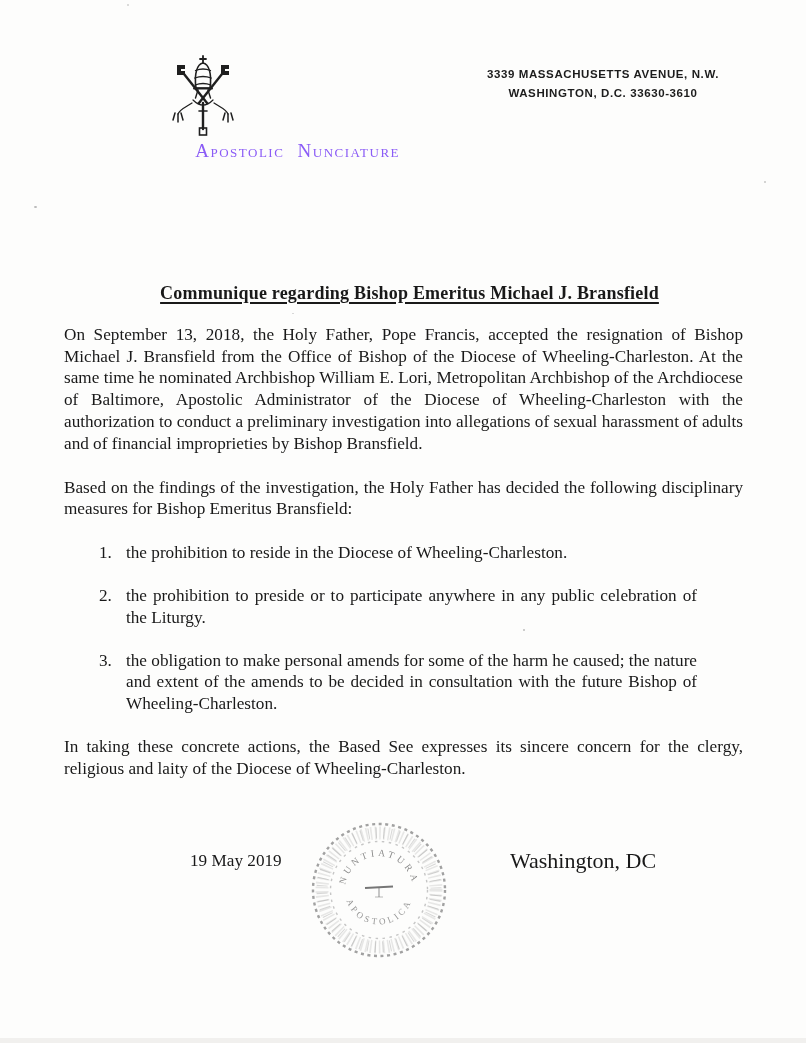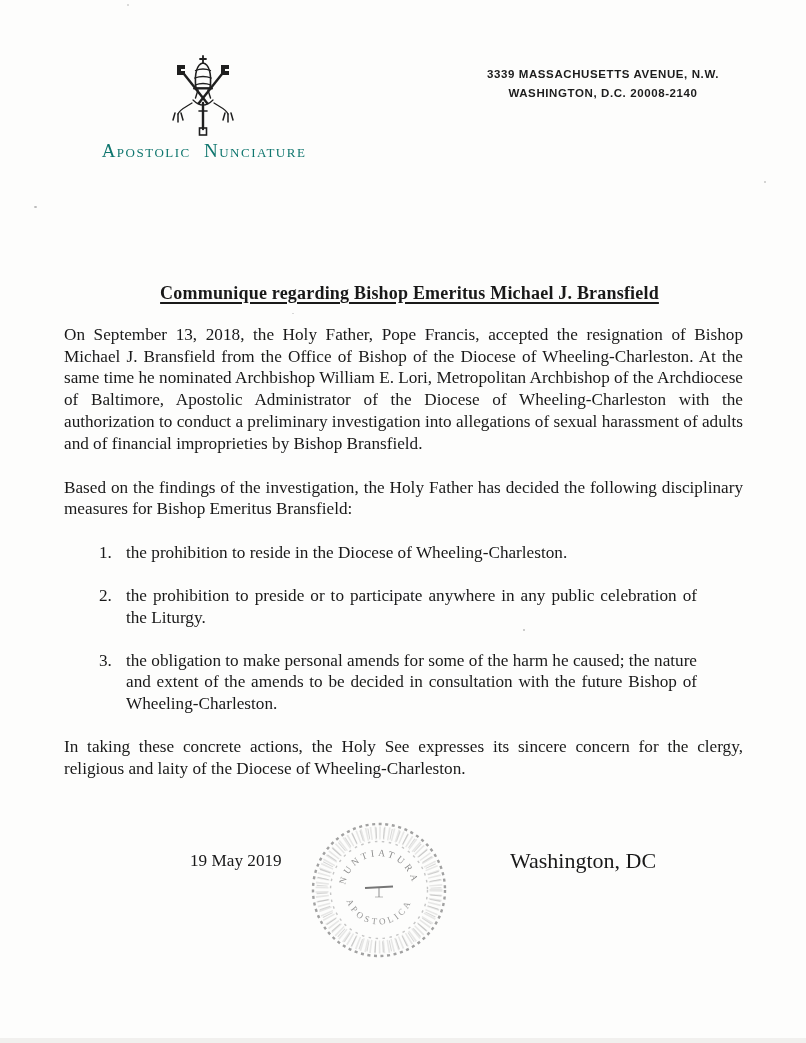--- a/index.html
+++ b/index.html
@@ -14,25 +14,25 @@
   .crest{position:absolute;left:171px;top:54px;width:64px;height:84px;}
   .address{
     position:absolute;top:65px;left:453px;width:300px;
     text-align:center;
     font-family:"Liberation Sans", sans-serif;
     font-weight:bold;font-size:11.5px;line-height:18.5px;
     letter-spacing:0.6px;color:#1c1c1c;
   }
   .org{
     position:absolute;top:138px;left:8px;width:392px;
-    text-align:center;
+    text-align:right;
     font-variant:small-caps;
     font-size:19px;line-height:25.5px;
     letter-spacing:1.5px;word-spacing:7px;
-    color:#0f766e;
+    color:#8b5cf6;
   }
 
   
   .letter{
     position:absolute;left:64px;top:283px;width:691px;
     font-size:17.2px;line-height:21.8px;color:#191919;
     text-align:justify;
   }
   .letter h1{
     margin:0 0 19px 0;
@@ -102,21 +102,21 @@
       <path d="M60,59 l2,7 M57,60 v8 M54,59 l-2,7" stroke-width="1.5"></path>
 
       <path d="M32,49 v26" stroke-width="2.4"></path>
       <path d="M28,57 h8" stroke-width="1.6"></path>
       <rect x="28.5" y="74" width="7" height="7" stroke-width="1.6"></rect>
     </svg>
   </div>
 
   <div class="address">
     <div>3339 MASSACHUSETTS AVENUE, N.W.</div>
-    <div>WASHINGTON, D.C. 20008-2140</div>
+    <div>WASHINGTON, D.C. 33630-3610</div>
   </div>
 
   <div class="org">
     <div>Apostolic Nunciature</div>
   </div>
 
   <div class="letter">
     <h1>Communique regarding Bishop Emeritus Michael J. Bransfield</h1>
 
     <p>On September 13, 2018, the Holy Father, Pope Francis, accepted the resignation of Bishop Michael J. Bransfield from the Office of Bishop of the Diocese of Wheeling-Charleston. At the same time he nominated Archbishop William E. Lori, Metropolitan Archbishop of the Archdiocese of Baltimore, Apostolic Administrator of the Diocese of Wheeling-Charleston with the authorization to conduct a preliminary investigation into allegations of sexual harassment of adults and of financial improprieties by Bishop Bransfield.</p>
@@ -131,21 +131,21 @@
       <li>
         <span class="num">2.</span>
         <span>the prohibition to preside or to participate anywhere in any public celebration of the Liturgy.</span>
       </li>
       <li>
         <span class="num">3.</span>
         <span>the obligation to make personal amends for some of the harm he caused; the nature and extent of the amends to be decided in consultation with the future Bishop of Wheeling-Charleston.</span>
       </li>
     </ol>
 
-    <p class="closing">In taking these concrete actions, the Holy See expresses its sincere concern for the clergy, religious and laity of the Diocese of Wheeling-Charleston.</p>
+    <p class="closing">In taking these concrete actions, the Based See expresses its sincere concern for the clergy, religious and laity of the Diocese of Wheeling-Charleston.</p>
 
     <div class="signoff">
       <span class="date">19 May 2019</span>
 
       <div class="seal">
         <svg width="146" height="148" viewBox="0 0 146 148">
           <defs>
             <path id="sealTopArc" d="M39,74 A34,34 0 0 1 107,74"></path>
             <path id="sealBottomArc" d="M41,86 A34,34 0 0 0 105,86"></path>
           </defs>

